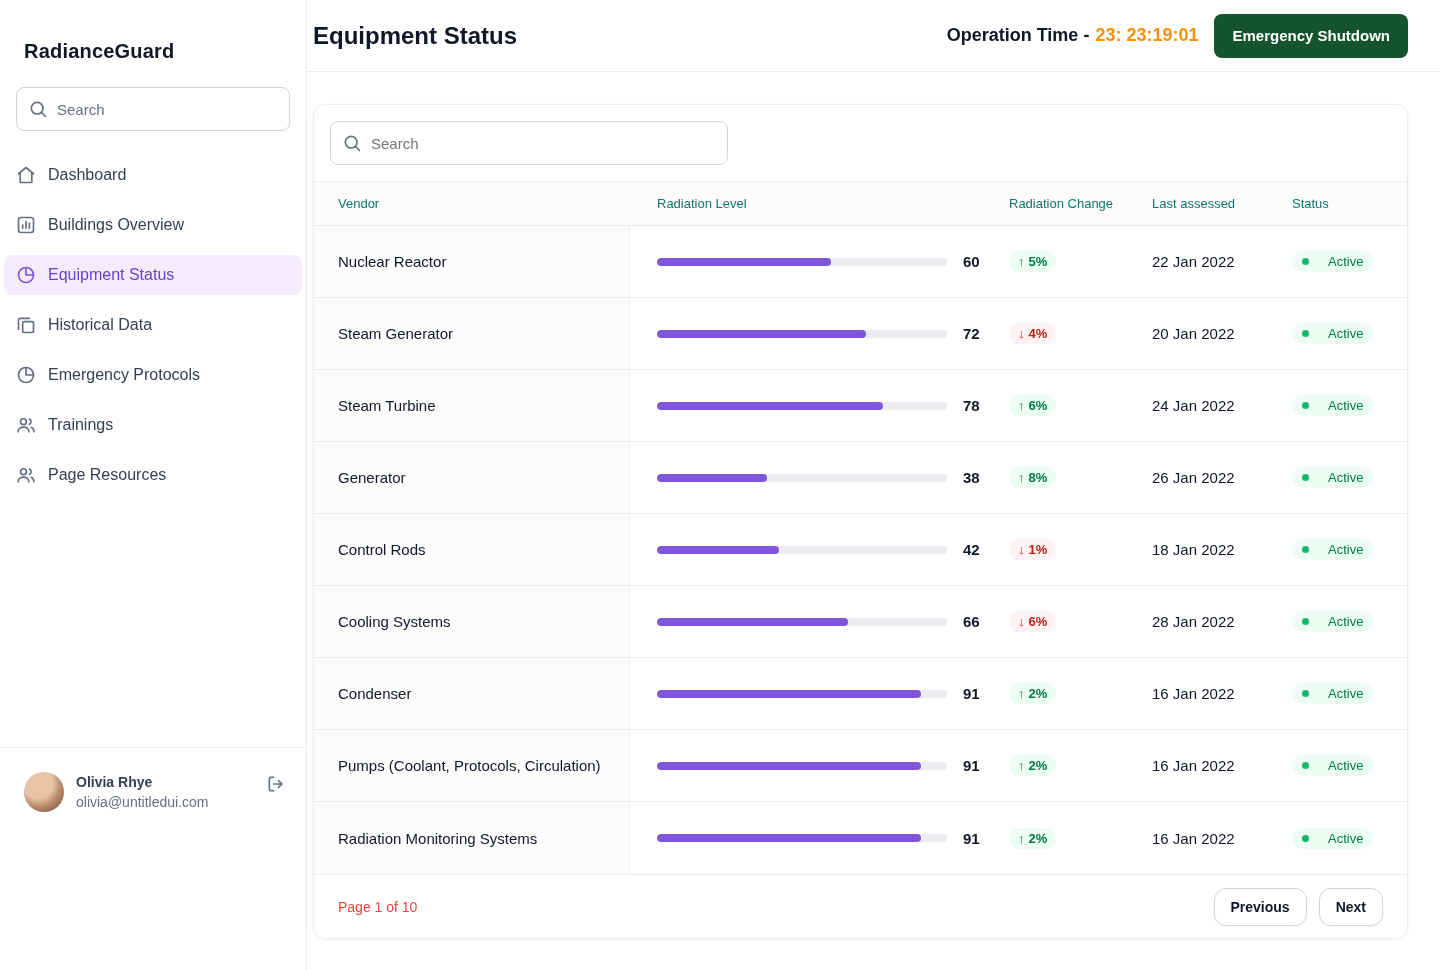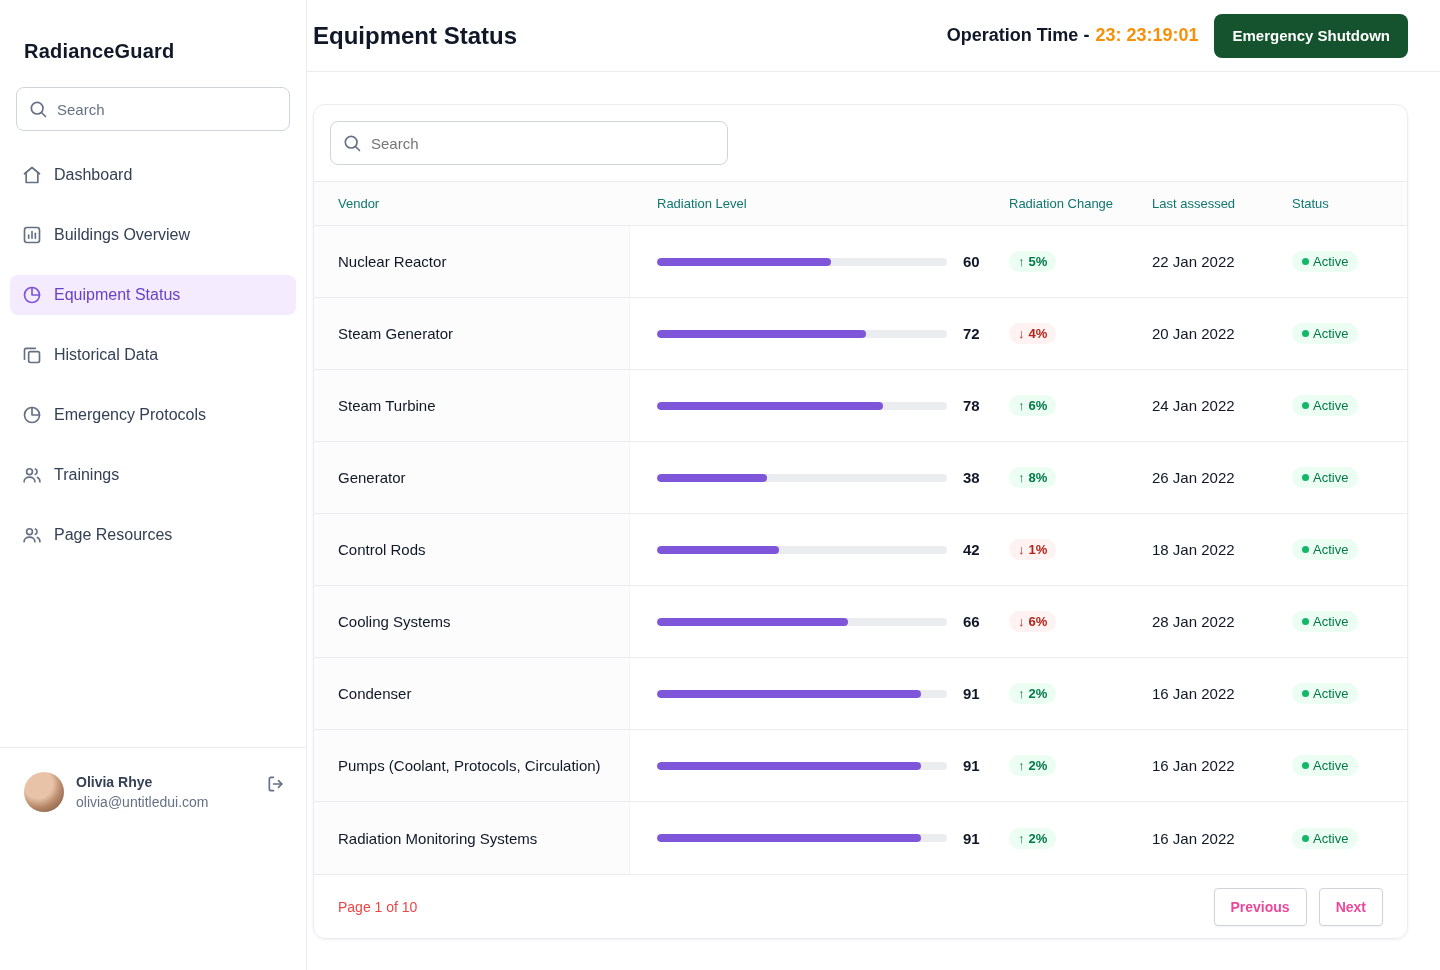--- a/index.html
+++ b/index.html
@@ -5,21 +5,21 @@
   * { margin:0; padding:0; box-sizing:border-box; }
   html,body { width:1440px; height:970px; font-family:"Liberation Sans", sans-serif; background:#fff; color:#101828; }
 
   
   .sidebar { position:fixed; left:0; top:0; width:307px; height:970px; background:#fff; border-right:1px solid #EAECF0; display:flex; flex-direction:column; }
   .logo { font-size:20px; font-weight:700; padding:40px 24px 24px 24px; letter-spacing:.2px; }
   .side-search { margin:0 16px 16px 16px; position:relative; }
   .side-search input { width:100%; height:44px; border:1px solid #D0D5DD; border-radius:8px; padding:0 12px 0 40px; font-size:15px; color:#667085; outline:none; font-family:inherit; }
   .side-search input::placeholder { color:#667085; }
   .side-search .s-icon { position:absolute; left:12px; top:12px; color:#667085; }
-  .nav { padding:8px 10px; display:flex; flex-direction:column; gap:20px; }
+  .nav { padding:8px 4px; display:flex; flex-direction:column; gap:10px; }
   .nav-item { display:flex; align-items:center; gap:12px; height:40px; padding:0 12px; border-radius:8px; cursor:pointer; color:#344054; font-size:16px; }
   .nav-item .nicon { color:#667085; display:flex; align-items:center; }
   .nav-item.active { background:#F4EBFF; color:#6941C6; }
   .nav-item.active .nicon { color:#7F56D9; }
   .user-block { margin-top:auto; border-top:1px solid #EAECF0; padding:24px; display:flex; align-items:flex-start; gap:12px; margin-bottom:134px; position:relative; }
   .avatar { width:40px; height:40px; border-radius:50%; background:radial-gradient(circle at 35% 30%, #e8c3a8 0 38%, #b98a6a 60%, #6b4a3a 100%); flex:none; }
   .user-name { font-size:14px; font-weight:700; color:#344054; line-height:20px; }
   .user-email { font-size:14px; color:#667085; line-height:20px; }
   .logout-btn { position:absolute; right:20px; top:26px; color:#667085; background:none; border:none; cursor:pointer; }
 
@@ -50,27 +50,27 @@
   .trow:last-child { border-bottom:none; }
   .cell { font-size:15px; color:#101828; }
   .cell.vendor { align-self:stretch; display:flex; align-items:center; background:#FCFCFD; border-right:1px solid #F2F4F7; font-size:15px; }
   .cell.level { display:flex; align-items:center; }
   .bar-track { width:290px; height:8px; border-radius:4px; background:#EAECF0; overflow:hidden; flex:none; }
   .bar-fill { height:100%; border-radius:4px; background:#7F56D9; }
   .level-num { margin-left:16px; font-size:15px; color:#101828;font-weight:bold; }
   .pill { display:inline-flex; align-items:center; gap:4px; font-size:13px; font-weight:600; padding:3px 9px; border-radius:16px; }
   .pill.up { background:#ECFDF3; color:#027A48; }
   .pill.down { background:#FEF3F2; color:#B42318; }
-  .badge { display:inline-flex; align-items:center; gap:4px; font-size:13px; font-weight:500; padding:3px 10px; border-radius:16px; background:#ECFDF3; color:#027A48; }
+  .badge { display:inline-flex; align-items:center; gap:19px; font-size:13px; font-weight:500; padding:3px 10px; border-radius:16px; background:#ECFDF3; color:#027A48; }
   .badge .dot { width:7px; height:7px; border-radius:50%; background:#12B76A; }
 
   .card-footer { height:64px; display:flex; align-items:center; padding:0 24px; border-top:1px solid #EAECF0; }
   .page-label { font-size:14px; color:#ef4444; }
   .pager { margin-left:auto; display:flex; gap:12px; }
-  .pager button { height:38px; padding:0 16px; background:#fff; border:1px solid #D0D5DD; border-radius:4px; font-size:14px; font-weight:600; color:#ec4899; cursor:pointer; box-shadow:0 1px 2px rgba(16,24,40,.05); font-family:inherit; }
+  .pager button { height:38px; padding:0 16px; background:#fff; border:1px solid #D0D5DD; border-radius:12px; font-size:14px; font-weight:600; color:#0f172a; cursor:pointer; box-shadow:0 1px 2px rgba(16,24,40,.05); font-family:inherit; }
 </style>
 </head>
 <body>
 
 <aside class="sidebar">
   <div class="logo">RadianceGuard</div>
 
   <div class="side-search">
     <span class="s-icon">
       <svg width="20" height="20" viewBox="0 0 24 24" fill="none" stroke="currentColor" stroke-width="2" stroke-linecap="round">

